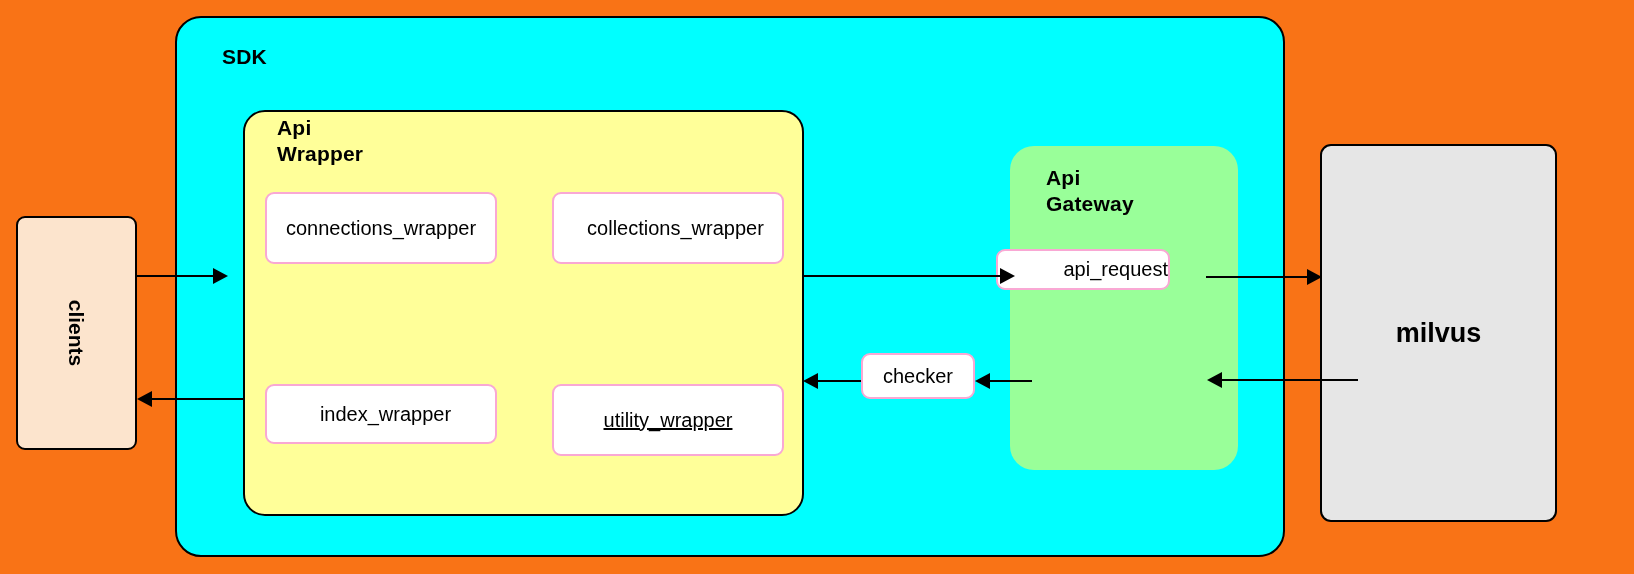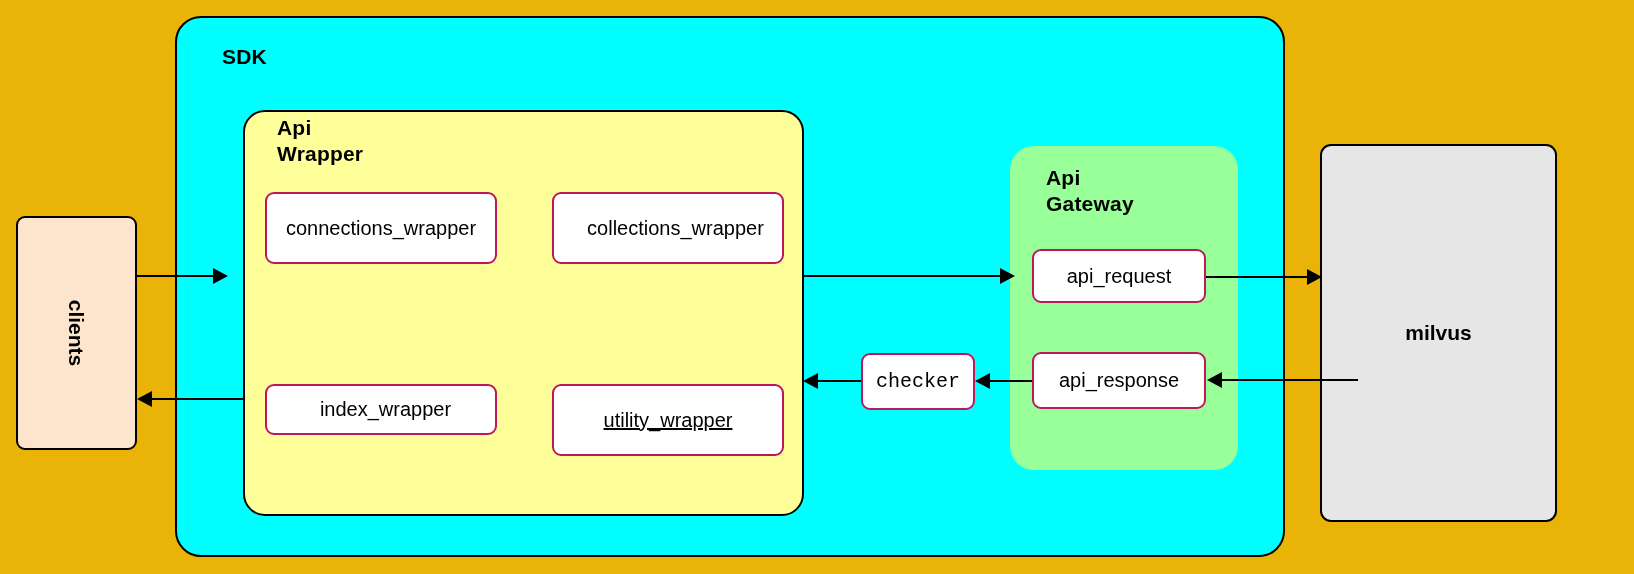--- a/index.html
+++ b/index.html
@@ -4,21 +4,21 @@
 <style>
   html, body {
     margin: 0;
     padding: 0;
     background: #ffffff;
   }
   #canvas {
     position: relative;
     width: 1634px;
     height: 574px;
-    background: #eab308;
+    background: #f97316;
     font-family: "Liberation Sans", sans-serif;
     overflow: hidden;
   }
 
   
   .node {
     position: absolute;
     box-sizing: border-box;
     border: 2px solid #000000;
     display: flex;
@@ -76,40 +76,40 @@
     border: none;
   }
   #api-gateway-label {
     left: 1046px;
     top: 165px;
   }
 
   
   .leaf {
     background: #FFFFFF;
-    border: 2px solid #be185d;
+    border: 2px solid #f9a8d4;
     border-radius: 9px;
     font-size: 20px;
     font-weight: normal;
   }
 
   
   #box-connections_wrapper { left: 265px; top: 192px; width: 232px; height: 72px; }
   #box-collections_wrapper { left: 552px; top: 192px; width: 232px; height: 72px; padding-left: 15px; }
   #box-schema_wrapper      { left: 265px; top: 288px; width: 232px; height: 72px; }
   #box-partition_wrapper   { left: 552px; top: 288px; width: 232px; height: 72px; }
-  #box-index_wrapper       { left: 265px; top: 384px; width: 232px; height: 51px; padding-left: 9px; }
+  #box-index_wrapper       { left: 265px; top: 384px; width: 232px; height: 60px; padding-left: 9px; }
   #box-utility_wrapper     { left: 552px; top: 384px; width: 232px; height: 72px; text-decoration: underline; }
 
   
-  #box-api_request  { left: 1032px; top: 249px; width: 174px; height: 54px; }
+  #box-api_request  { left: 996px; top: 249px; width: 174px; height: 41px; justify-content: flex-end; }
   #box-api_response { left: 1032px; top: 352px; width: 174px; height: 57px; }
 
   
-  #box-checker { left: 861px; top: 353px; width: 114px; height: 57px; font-family: Liberation Mono, monospace; }
+  #box-checker { left: 861px; top: 353px; width: 114px; height: 46px; }
 
   
   #box-clients {
     left: 16px;
     top: 216px;
     width: 121px;
     height: 234px;
     background: #FCE4CD;
     border-radius: 9px;
   }
@@ -124,21 +124,21 @@
   #box-milvus {
     left: 1320px;
     top: 144px;
     width: 237px;
     height: 378px;
     background: #E6E6E6;
     border-radius: 11px;
   }
   #milvus-text {
     font-weight: bold;
-    font-size: 21px;
+    font-size: 27px;
   }
 
   
   .arrow-line {
     position: absolute;
     background: #000000;
     height: 2px;
   }
   .arrow-head {
     position: absolute;
@@ -207,23 +207,20 @@
     <span>utility_wrapper</span>
   </div>
 
   <div class="node" id="api-gateway-container"></div>
   <div class="container-label" id="api-gateway-label">Api
 Gateway</div>
 
   <div class="node leaf" id="box-api_request">
     <span>api_request</span>
   </div>
-  <div class="node leaf" id="box-api_response">
-    <span>api_response</span>
-  </div>
 
   <div class="node leaf" id="box-checker">
     <span>checker</span>
   </div>
 
   <div class="node" id="box-clients">
     <span id="clients-text">clients</span>
   </div>
 
   <div class="node" id="box-milvus">

